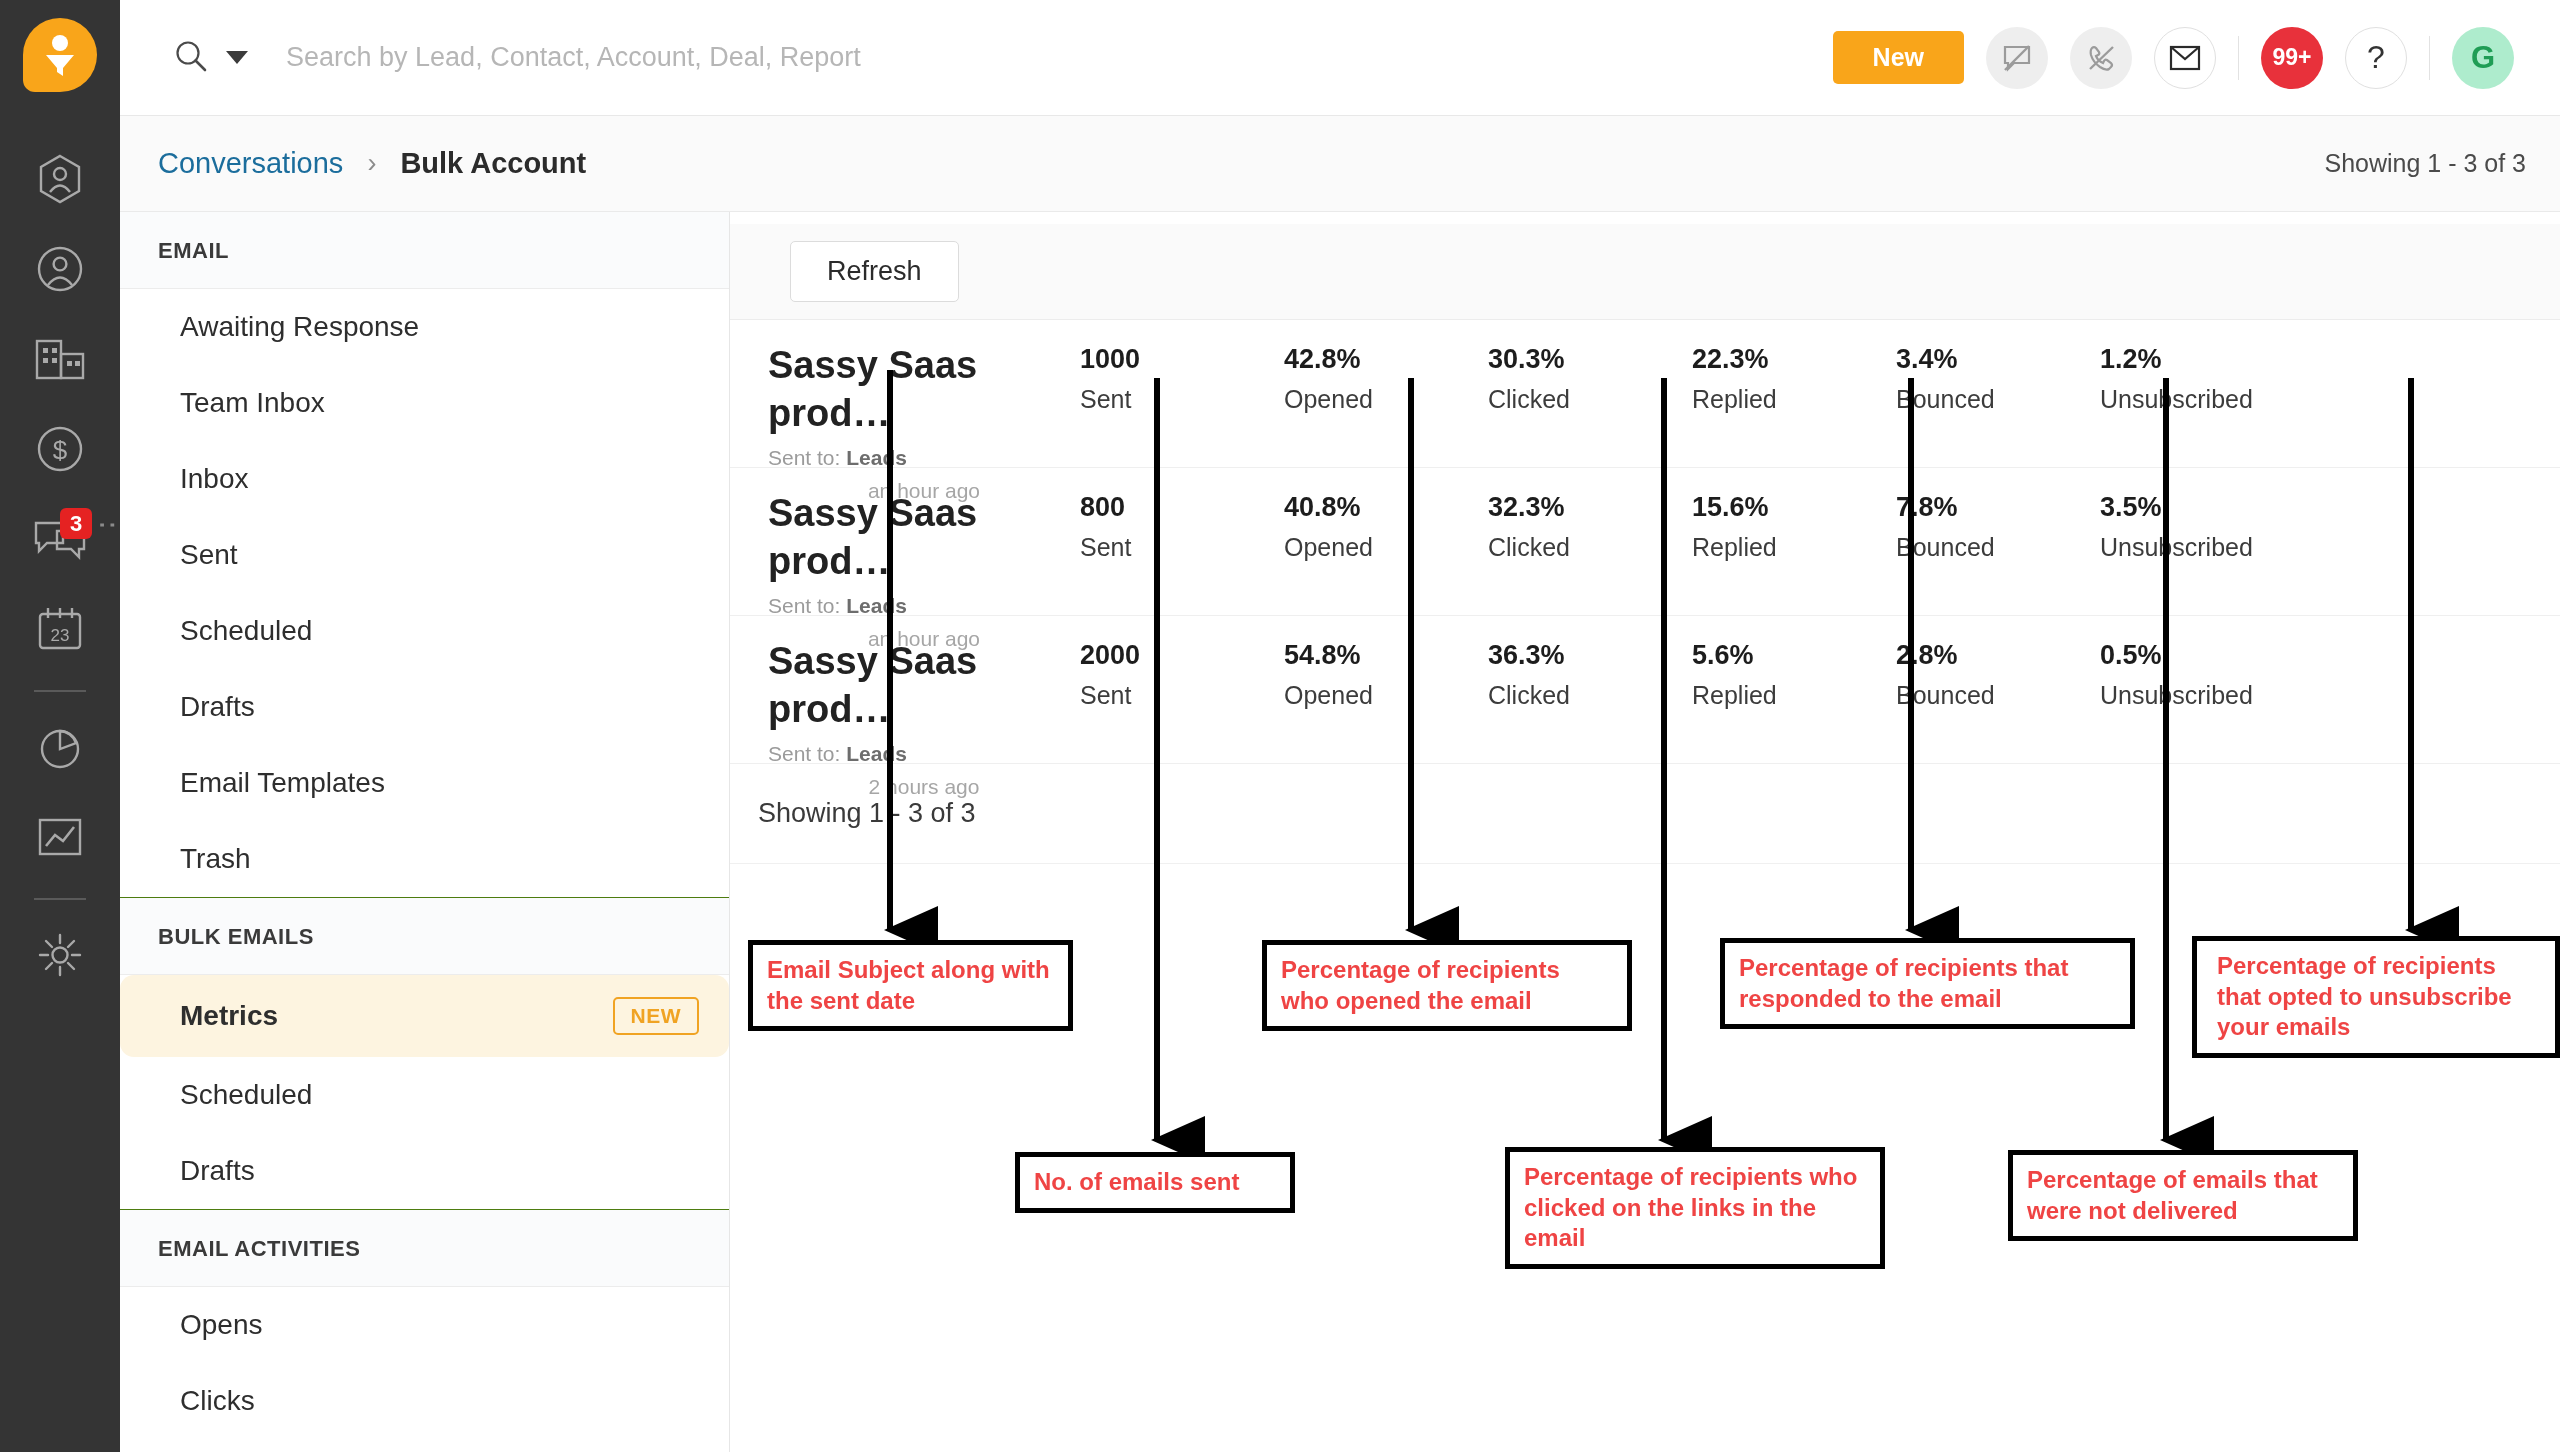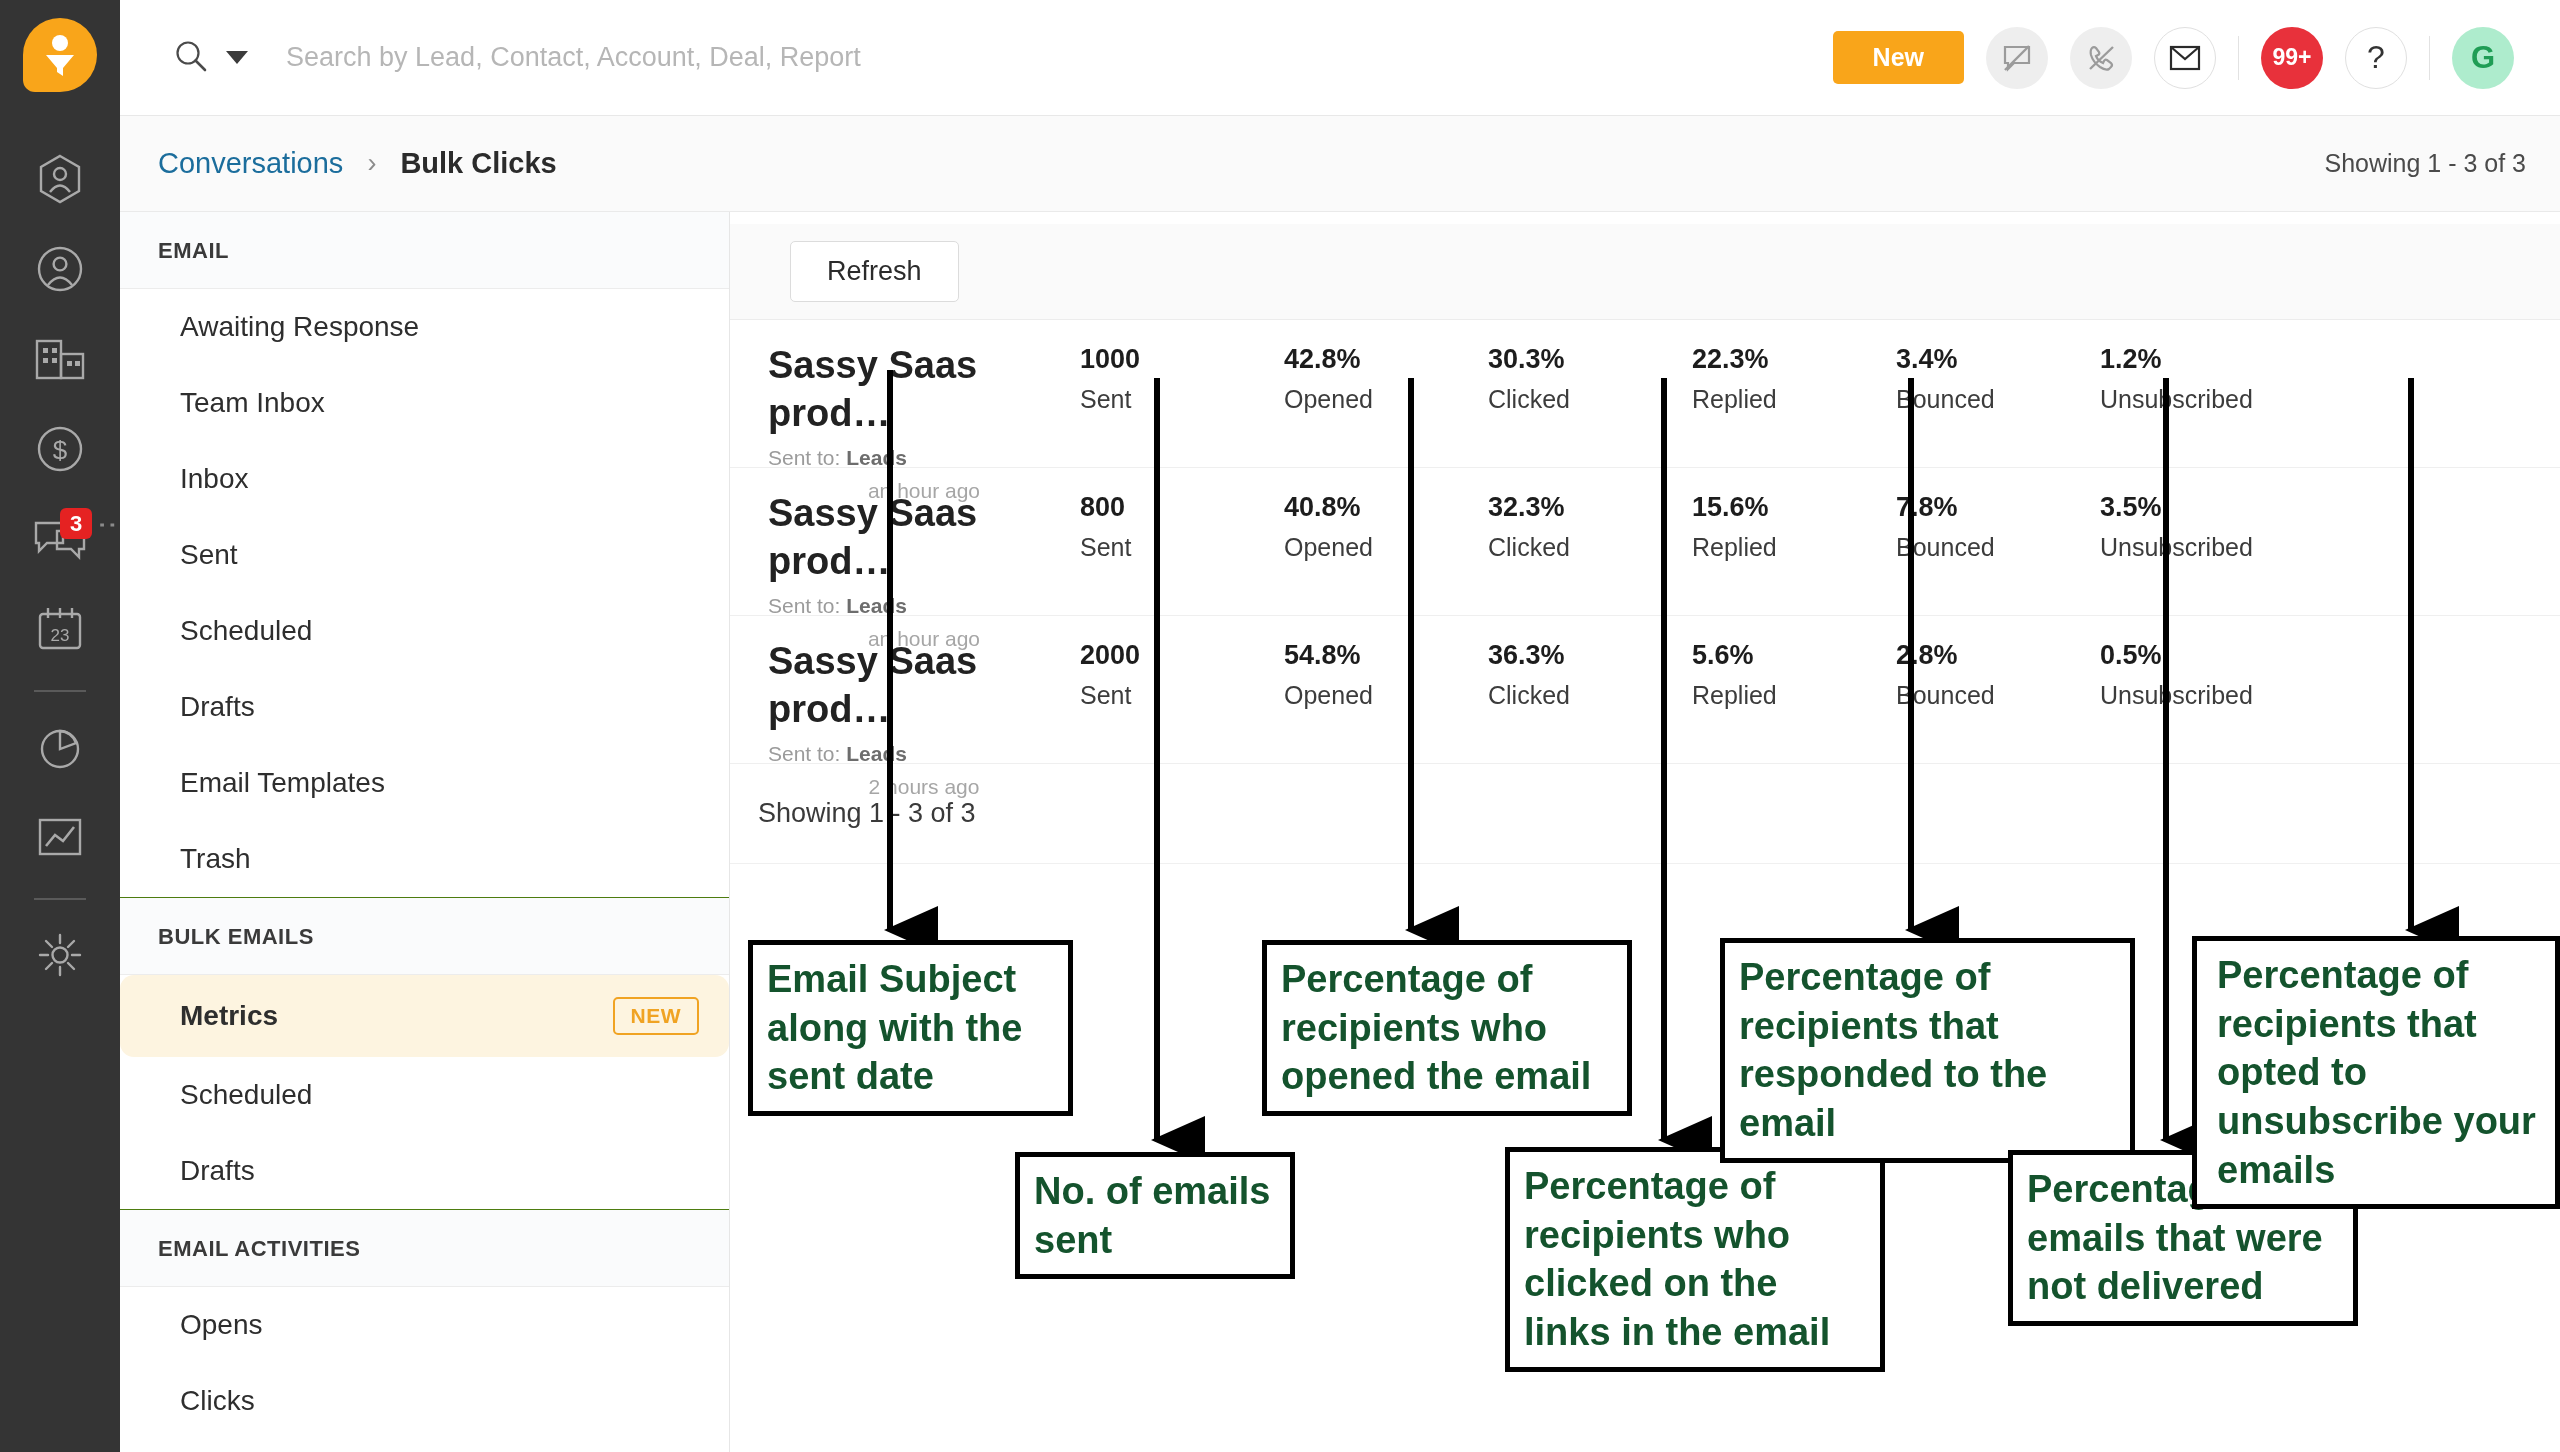--- a/index.html
+++ b/index.html
@@ -162,21 +162,21 @@
     height: 100px; display: flex; align-items: center;
     border-bottom: 1px solid #f0f0f0;
     font-size: 27px; color: #3a3a3a; padding-left: 28px;
   }
 
   
   .overlay { position: absolute; left: 0; top: 0; width: 2560px; height: 1452px; pointer-events: none; }
   .anno-box {
     position: absolute;
     background: #fff; border: 5px solid #000;
-    font-size: 38px; font-weight: bold; color: #14532d;
+    font-size: 24px; font-weight: bold; color: #ef4444;
     line-height: 1.28; padding: 10px 14px;
   }
 </style>
 </head>
 <body>
 
 <div id="app">
 
   <div class="rail">
     <div class="rail-logo">
@@ -317,21 +317,21 @@
 
       <div class="vdiv"></div>
 
       <div class="circ circ-avatar">G</div>
     </div>
   </div>
 
   <div class="crumbbar">
     <span class="crumb-link">Conversations</span>
     <span class="crumb-sep">›</span>
-    <span class="crumb-cur">Bulk Clicks</span>
+    <span class="crumb-cur">Bulk Account</span>
     <span class="crumb-right">Showing 1 - 3 of 3</span>
   </div>
 
   <div class="navpanel">
 
     <div class="nav-head">EMAIL</div>
     <div class="nav-item">Awaiting Response</div>
     <div class="nav-item">Team Inbox</div>
     <div class="nav-item">Inbox</div>
     <div class="nav-item">Sent</div>

